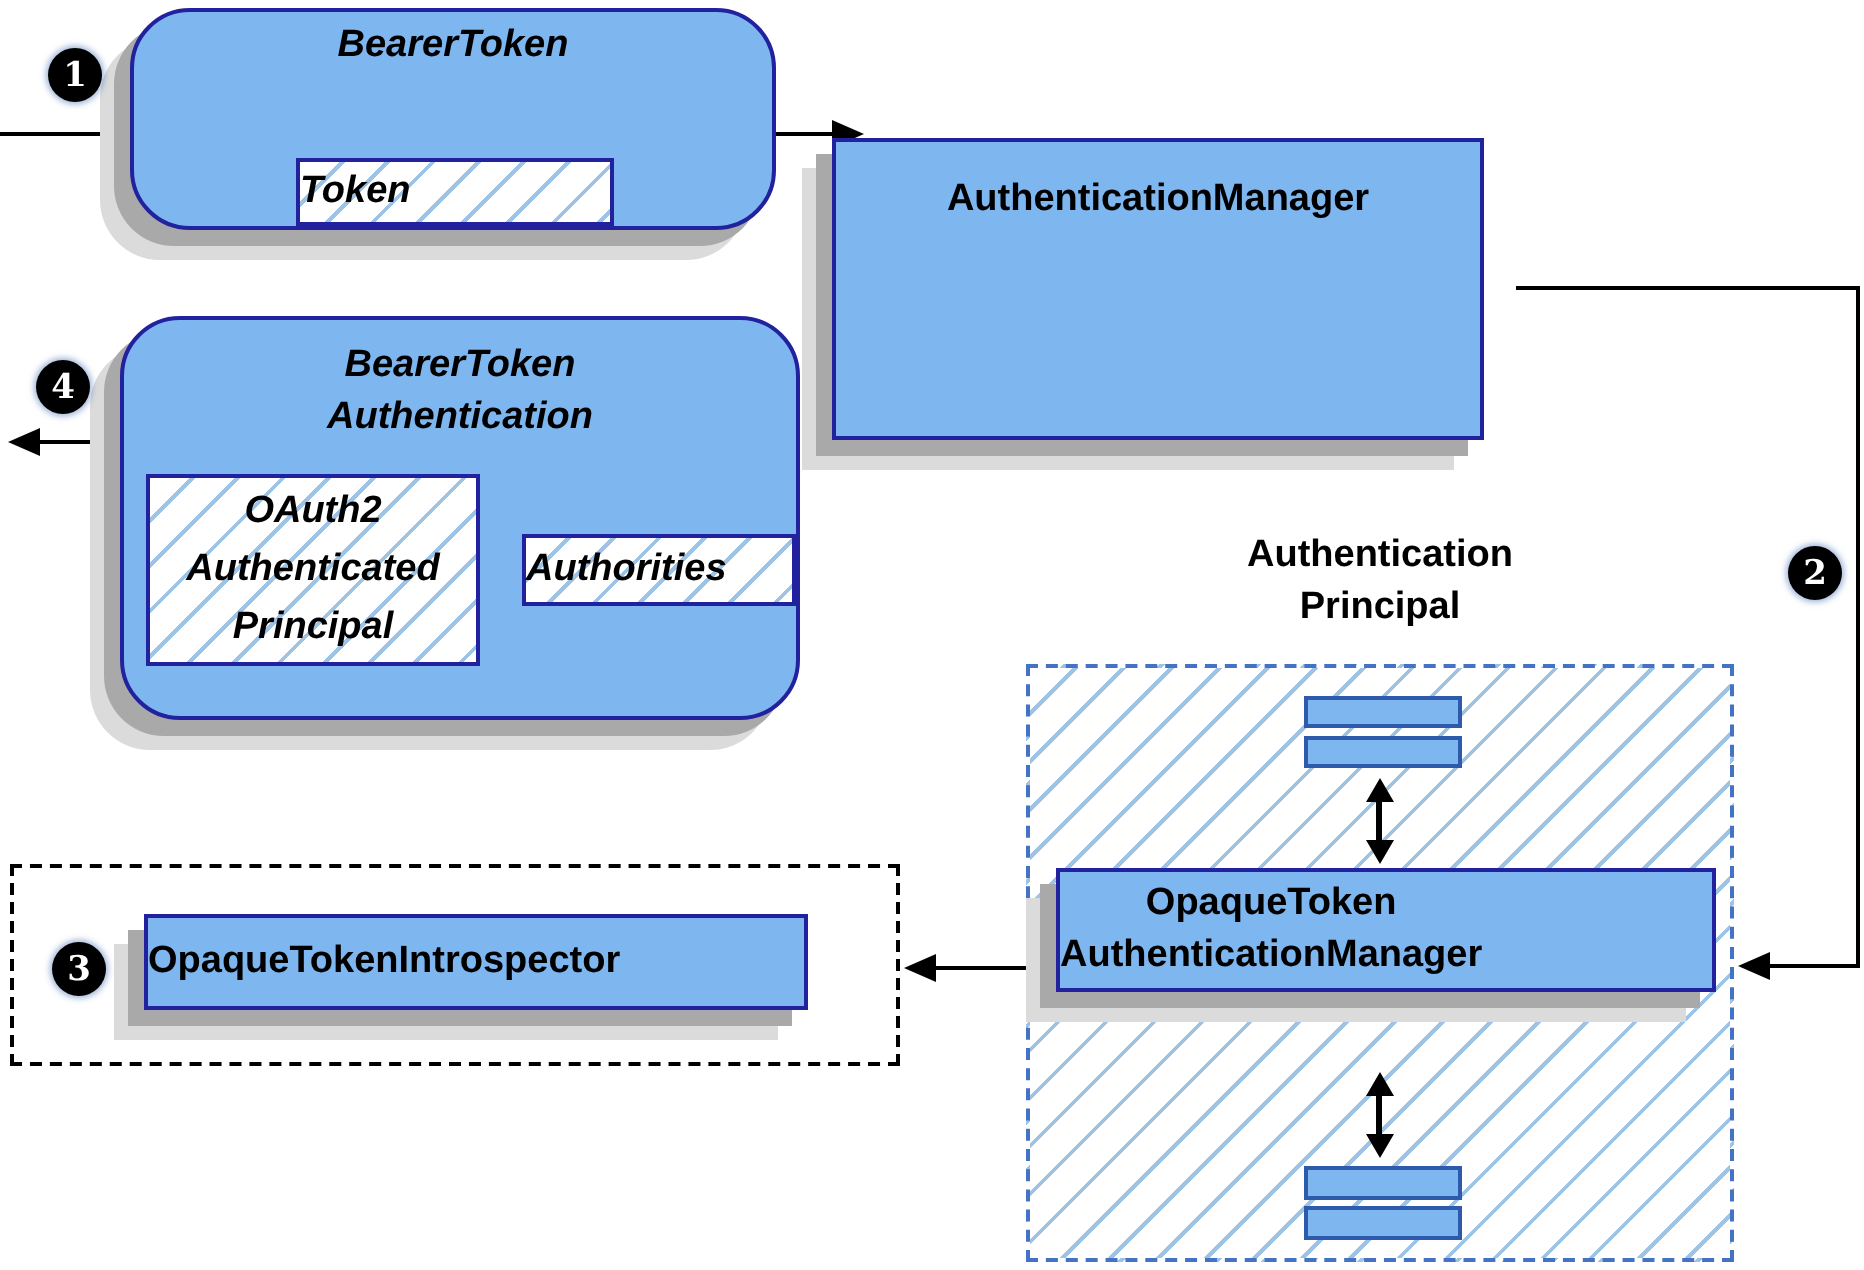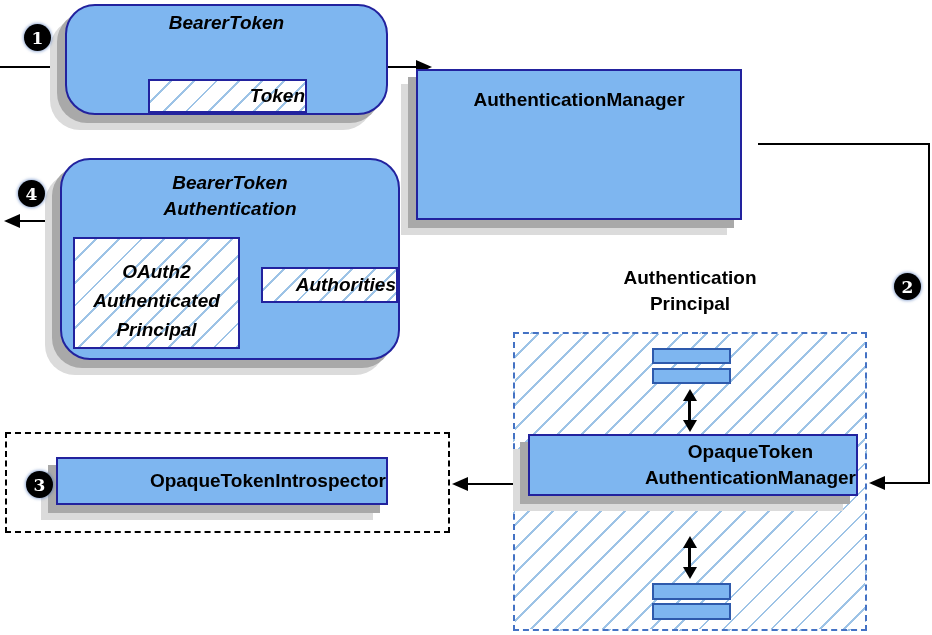--- a/index.html
+++ b/index.html
@@ -25,21 +25,21 @@
   }
   .providers-area {
     background-color:#fff;
     background-image:repeating-linear-gradient(135deg, rgba(0,0,0,0) 0 15px, #9DC3E6 15px 17px);
     border:2px dashed #4472C4;
   }
   .dashed-black { border:2px dashed #000; background:transparent; }
 
   .title { font-weight:bold; font-size:19px; line-height:26px; text-align:center; color:#000; white-space:nowrap; }
   .title-sm { font-weight:bold; font-size:19px; line-height:29px; text-align:center; color:#000; white-space:nowrap; }
-  .center-flex { display:flex; align-items:center; justify-content:flex-end; text-align:center; }
+  .center-flex { display:flex; align-items:center; justify-content:flex-start; text-align:center; }
 
   
   .edge { background:#000; }
   .tri { width:0; height:0; }
   .tri-right { border-top:7px solid transparent; border-bottom:7px solid transparent; border-left:16px solid #000; }
   .tri-left  { border-top:7px solid transparent; border-bottom:7px solid transparent; border-right:16px solid #000; }
   .tri-up    { border-left:7px solid transparent; border-right:7px solid transparent; border-bottom:12px solid #000; }
   .tri-down  { border-left:7px solid transparent; border-right:7px solid transparent; border-top:12px solid #000; }
 
   
@@ -113,32 +113,32 @@
 
   <div class="abs node shadow2" style="left:416px;top:69px;width:326px;height:151px">
     <div class="abs title" style="left:0;top:16px;width:100%">AuthenticationManager</div>
   </div>
 
   <div class="abs node rounded shadow2" style="left:60px;top:158px;width:340px;height:202px">
     <div class="abs title" style="left:0;top:10px;width:100%">
       <div>BearerToken</div>
       <div>Authentication</div>
     </div>
-    <div class="abs hatch" style="left:11px;top:77px;width:167px;height:112px;padding-top:18px">
+    <div class="abs hatch" style="left:11px;top:77px;width:167px;height:96px;padding-top:2px">
       <div class="title-sm">OAuth2</div>
       <div class="title-sm">Authenticated</div>
       <div class="title-sm">Principal</div>
     </div>
     <div class="abs hatch center-flex" style="left:199px;top:107px;width:137px;height:36px">
       <span class="title">Authorities</span>
     </div>
   </div>
 
   <div class="abs dashed-black" style="left:5px;top:432px;width:445px;height:101px"></div>
-  <div class="abs node shadow2 center-flex" style="left:56px;top:457px;width:332px;height:48px">
+  <div class="abs node shadow2 center-flex" style="left:72px;top:457px;width:332px;height:48px">
     <span class="title">OpaqueTokenIntrospector</span>
   </div>
 
   <div class="abs badge" style="left:24px;top:24px">1</div>
   <div class="abs badge" style="left:894px;top:273px">2</div>
   <div class="abs badge" style="left:26px;top:471px">3</div>
   <div class="abs badge" style="left:18px;top:180px">4</div>
 
 </div>
 

